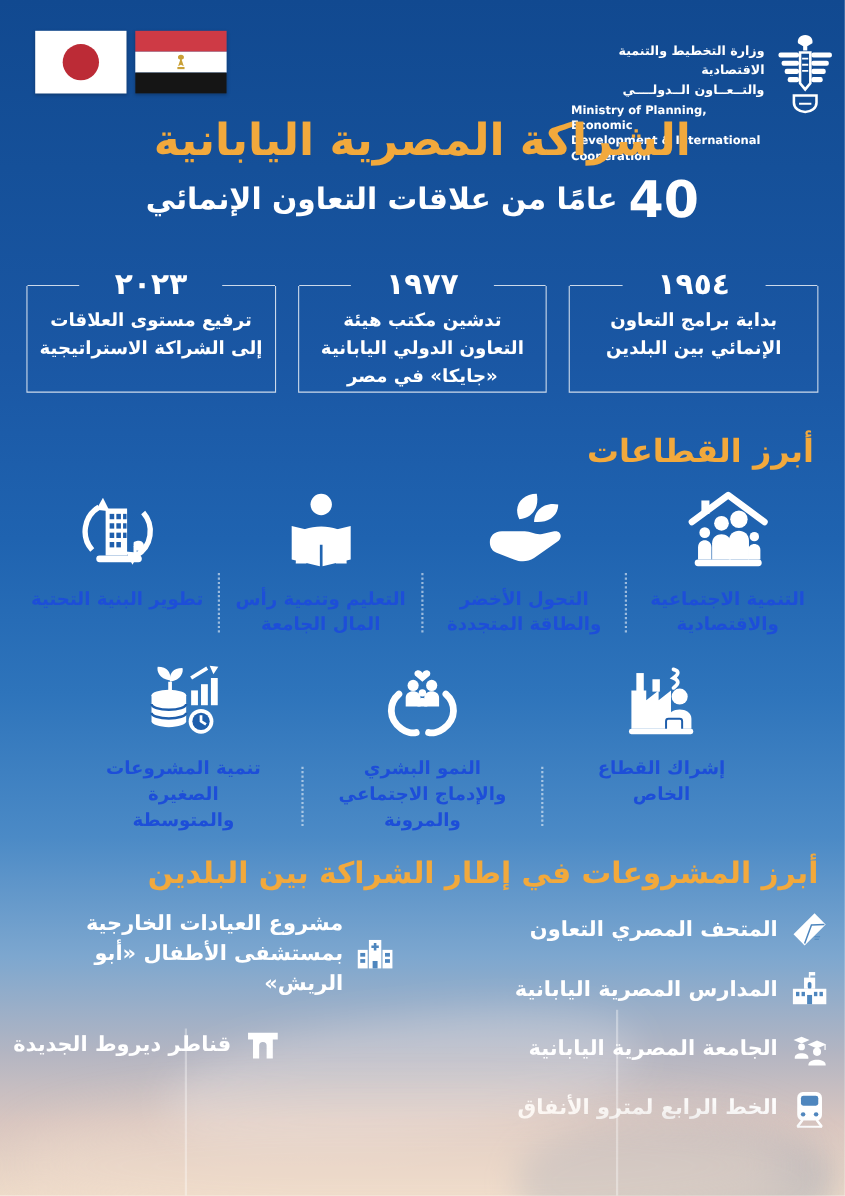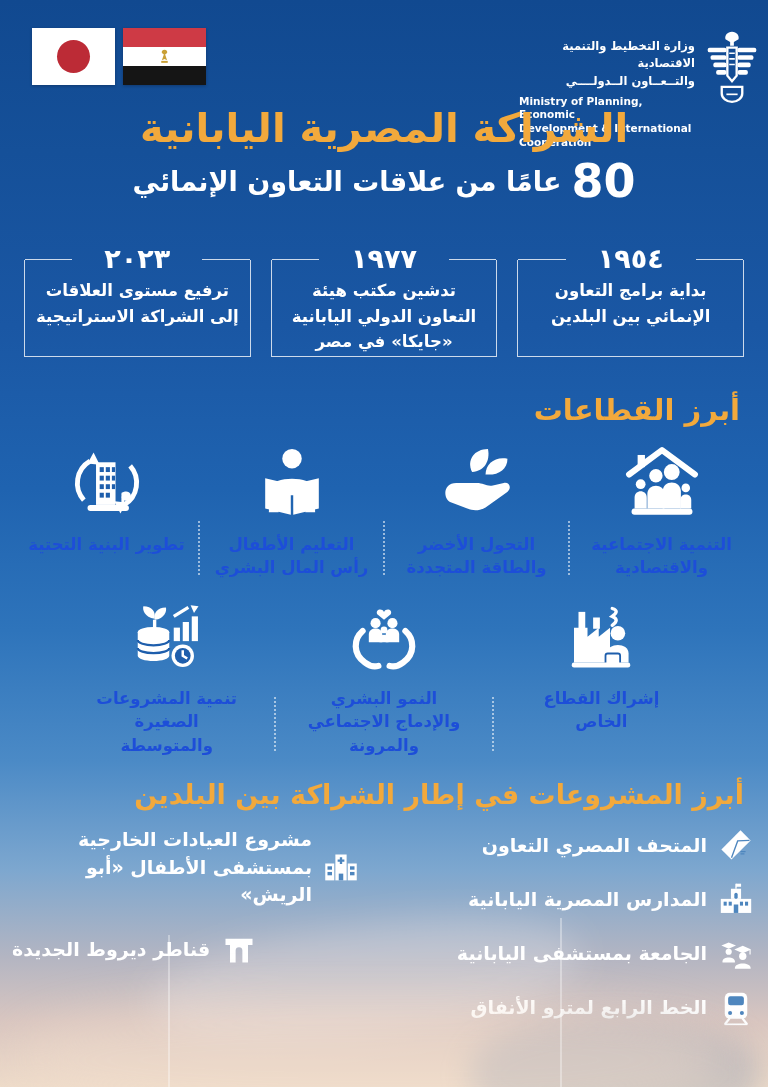--- a/index.html
+++ b/index.html
@@ -136,21 +136,21 @@
         <path d="M19 62h22v7c0 5-5 9-11 9s-11-4-11-9z" fill="none" stroke="#fff" stroke-width="2.5"></path>
         <path d="M24 70h12" stroke="#fff" stroke-width="1.8"></path>
       </svg>
     </div>
   </div>
 </header>
 
 <section class="hero">
   <h1 class="hero-title">الشراكة المصرية اليابانية</h1>
   <div class="hero-sub">
-    <span class="num">80</span>
+    <span class="num">40</span>
     <span>عامًا من علاقات التعاون الإنمائي</span>
   </div>
 </section>
 
 <section class="timeline">
   <div class="tl-card">
     <div class="tl-box">
       <span class="tl-year">١٩٥٤</span>
       <p class="tl-text">بداية برامج التعاون الإنمائي بين البلدين</p>
     </div>
@@ -205,21 +205,21 @@
     </div>
     <div class="sector">
       <div class="icon">
         <svg viewBox="0 0 64 64">
           <circle cx="32" cy="12" r="8" fill="#fff"></circle>
           <path d="M14 36c2-10 34-10 36 0l1 20h-8l-1-14H22l-1 14h-8z" fill="#fff"></path>
           <path d="M10 28l21 5v25l-21-5z" fill="#fff"></path>
           <path d="M54 28l-21 5v25l21-5z" fill="#fff"></path>
         </svg>
       </div>
-      <div class="label">التعليم الأطفال رأس المال البشري</div>
+      <div class="label">التعليم وتنمية رأس المال الجامعة</div>
     </div>
     <div class="sector">
       <div class="icon">
         <svg viewBox="0 0 64 64">
           <path d="M13 46A21 21 0 0 1 18 14" stroke="#fff" stroke-width="4" fill="none"></path>
           <path d="M21 7l-5 9 10 1z" fill="#fff"></path>
           <path d="M51 18a21 21 0 0 1-5 32" stroke="#fff" stroke-width="4" fill="none"></path>
           <path d="M43 57l5-9-10-1z" fill="#fff"></path>
           <rect x="23" y="15" width="16" height="35" fill="#fff"></rect>
           <g class="ko">
@@ -343,21 +343,21 @@
               <path d="M6 17l13-5.5L32 17l-13 5.5z"></path>
                 <circle cx="19" cy="28" r="5.5"></circle>
                 <path d="M8 45c0-9 22-9 22 0v2H8z"></path>
               <path d="M29 24l15-6.5L59 24l-15 6.5z"></path>
                 <path d="M57 25v8" stroke="#fff" stroke-width="2"></path>
                 <circle cx="44" cy="36" r="6.5"></circle>
                 <path d="M30 57c0-11 28-11 28 0v1H30z"></path>
             </g>
           </svg>
         </span>
-        <span class="ptext">الجامعة بمستشفى اليابانية</span>
+        <span class="ptext">الجامعة المصرية اليابانية</span>
       </div>
       <div class="project">
         <span class="picon">
           <svg viewBox="0 0 64 64">
             <rect x="12" y="5" width="40" height="46" rx="9" fill="#fff"></rect>
             <rect x="18" y="11" width="28" height="16" rx="4" class="ko"></rect>
             <circle cx="21.5" cy="41" r="3.6" class="ko"></circle>
             <circle cx="42.5" cy="41" r="3.6" class="ko"></circle>
             <path d="M20 51l-7 9M44 51l7 9" stroke="#fff" stroke-width="4" stroke-linecap="round"></path>
             <path d="M12 61h40" stroke="#fff" stroke-width="3"></path>

